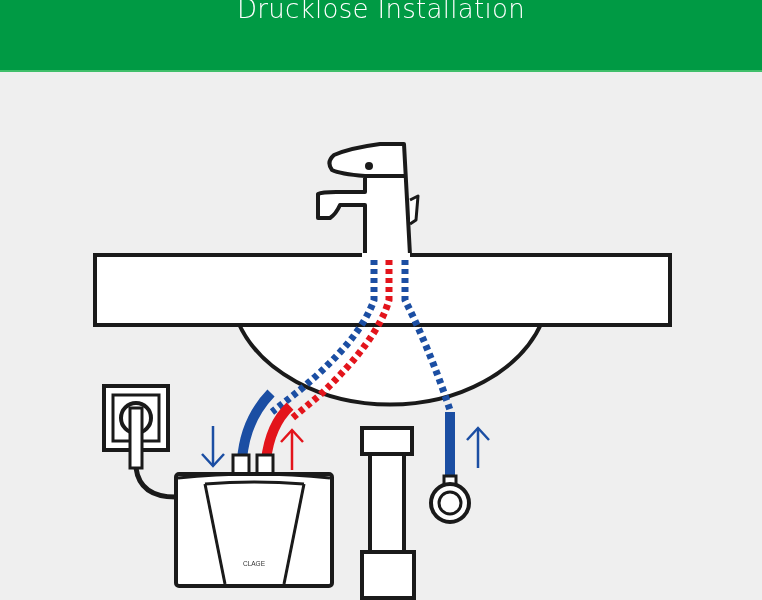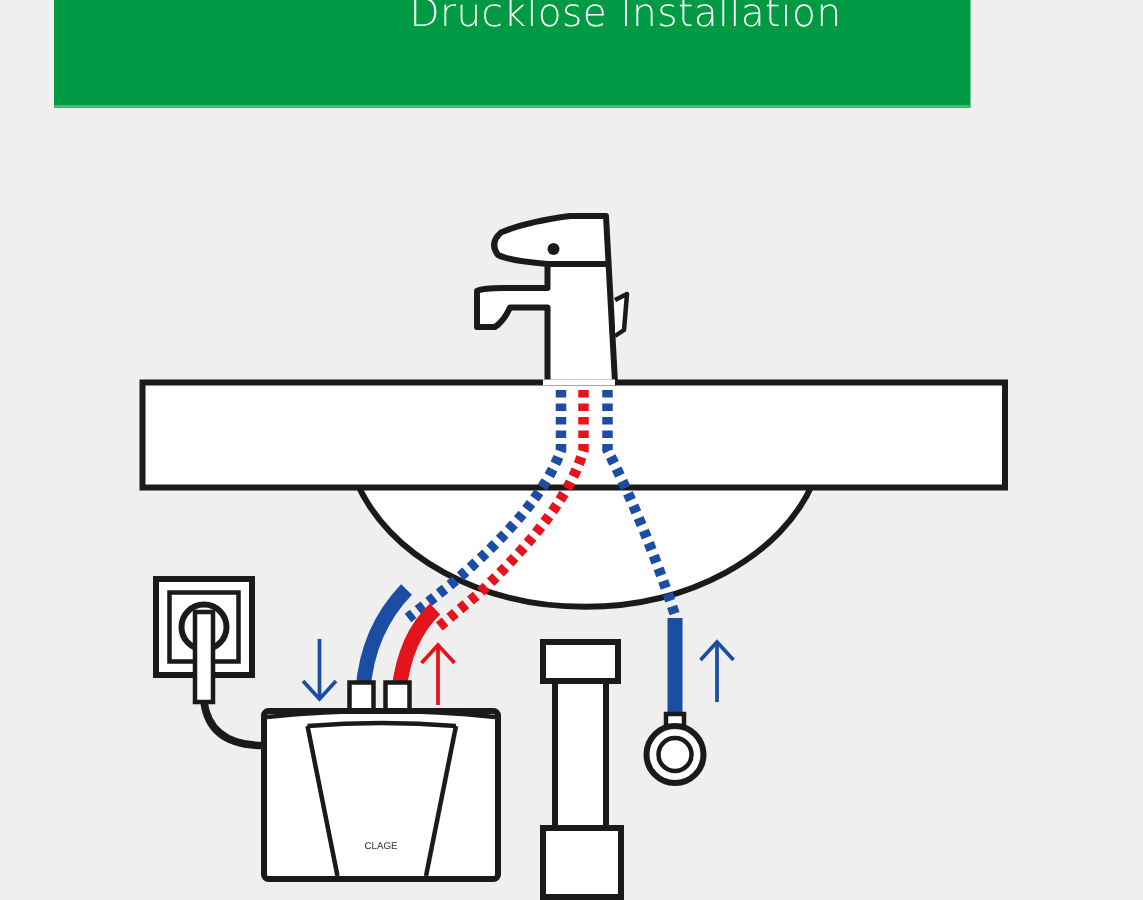--- a/index.html
+++ b/index.html
@@ -3,24 +3,23 @@
   <meta charset="utf-8">
   <style>
     html, body { margin: 0; padding: 0; }
     body {
       width: 762px; height: 600px; overflow: hidden;
       background: #efefef;
       font-family: "Liberation Sans", sans-serif;
       position: relative;
     }
     .header {
-      position: absolute; left: 0; top: 0; width: 611px; height: 70px;
+      position: absolute; left: 0; top: 0; width: 762px; height: 70px;
       background: #009a44;
       border-bottom: 2px solid #3fbf6a;
-      margin-left: 36px;
     }
     .header-title {
       position: absolute; left: 0; top: -6px; width: 762px;
       text-align: center; color: #ffffff;
       font-family: "DejaVu Sans", sans-serif; font-weight: 300;
       font-size: 26px; letter-spacing: 0.3px;
     }
     .diagram { position: absolute; left: 0; top: 72px; width: 762px; height: 528px; }
     .brand {
       font-family: "Liberation Sans", sans-serif; font-size: 6.5px; fill: #333;

